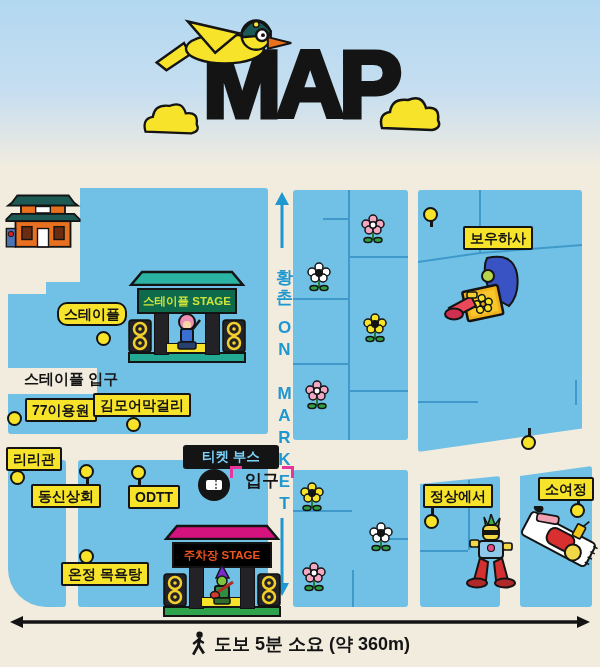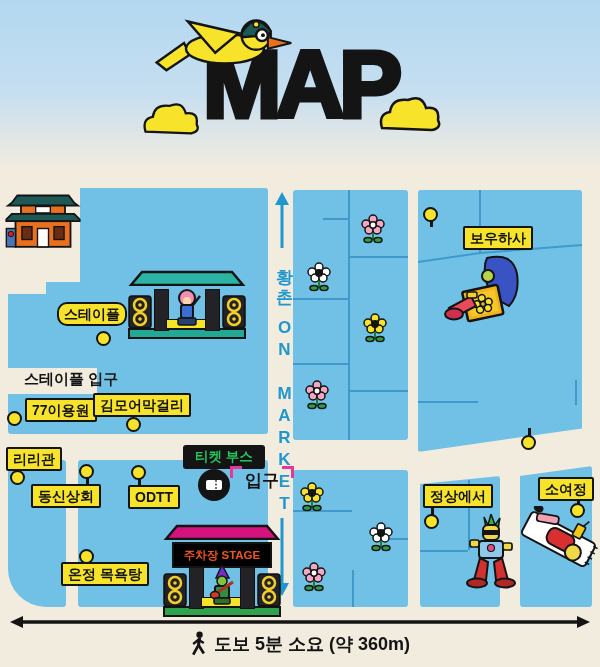--- a/index.html
+++ b/index.html
@@ -36,22 +36,22 @@
   .street-arrow{position:absolute;z-index:5;}
   
   .lbl{position:absolute;background:#f6e32a;border:2.5px solid #141414;border-radius:2px;
        padding:2px 5px;font-size:14px;font-weight:800;color:#141414;
        white-space:nowrap;z-index:8;line-height:1.15;}
   .note{position:absolute;font-weight:800;color:#141414;white-space:nowrap;z-index:8;}
   .dot{position:absolute;width:15px;height:15px;border-radius:50%;
        background:#f6e32a;border:2.5px solid #141414;box-sizing:border-box;z-index:7;}
   .stem{position:absolute;width:2.5px;background:#141414;z-index:6;}
   
-  .booth{position:absolute;left:183px;top:445px;background:#141414;color:#22c55e;
-       font-size:13.5px;font-weight:800;padding:3px 12px;border-radius:3px;
+  .booth{position:absolute;left:183px;top:445px;background:#141414;color:#7dd3fc;
+       font-size:13.5px;font-weight:800;padding:3px 19px;border-radius:3px;
        white-space:nowrap;z-index:9;}
   .booth-circle{position:absolute;left:198px;top:469px;width:32px;height:32px;
        border-radius:50%;background:#141414;display:flex;align-items:center;
        justify-content:center;z-index:9;}
   .ipgu{position:absolute;left:230px;top:469px;z-index:9;display:flex;align-items:flex-start;}
   .ipgu .txt{font-size:17px;font-weight:900;color:#141414;padding:0 3px;}
   .ipgu .br{width:9px;height:9px;display:block;}
   .ipgu .br.l{border-left:3px solid #e8359b;border-top:3px solid #e8359b;margin-top:-3px;}
   .ipgu .br.r{border-right:3px solid #e8359b;border-top:3px solid #e8359b;margin-top:-3px;}
   
@@ -159,20 +159,23 @@
     <rect x="36" y="42" width="12" height="20" fill="#ffffff" stroke="#141414" stroke-width="1.5"></rect>
     <rect x="2" y="42" width="10" height="20" fill="#4a74b8" stroke="#141414" stroke-width="1.5"></rect>
     <circle cx="7" cy="48" r="3" fill="#d02020" stroke="#141414" stroke-width="1"></circle>
   </svg>
   <div class="note" style="left:12px;top:370px;font-size:15px;margin-left:12px;">스테이플 입구</div>
 
   <div class="stage s1" style="left:128px;top:270px;">
     <svg width="118" height="16" viewBox="0 0 118 16">
       <polygon points="3,15 14,2 104,2 115,15" fill="#2bb4a4" stroke="#141414" stroke-width="2.5"></polygon>
     </svg>
+    <div class="stage-banner">
+      <span>스테이플 STAGE</span>
+    </div>
     <div class="stage-body">
       <svg class="spk" style="left:0;" width="24" height="34">
         <rect x="1" y="1" width="22" height="32" rx="3" fill="#232226" stroke="#111111" stroke-width="1.5"></rect>
         <circle cx="12" cy="10" r="6" fill="none" stroke="#f2cf2a" stroke-width="2.5"></circle>
         <circle cx="12" cy="10" r="1.8" fill="#f2cf2a"></circle>
         <circle cx="12" cy="24" r="6" fill="none" stroke="#f2cf2a" stroke-width="2.5"></circle>
         <circle cx="12" cy="24" r="1.8" fill="#f2cf2a"></circle>
       </svg>
       <div class="tower" style="left:26px;"></div>
       <div class="mat"></div>

